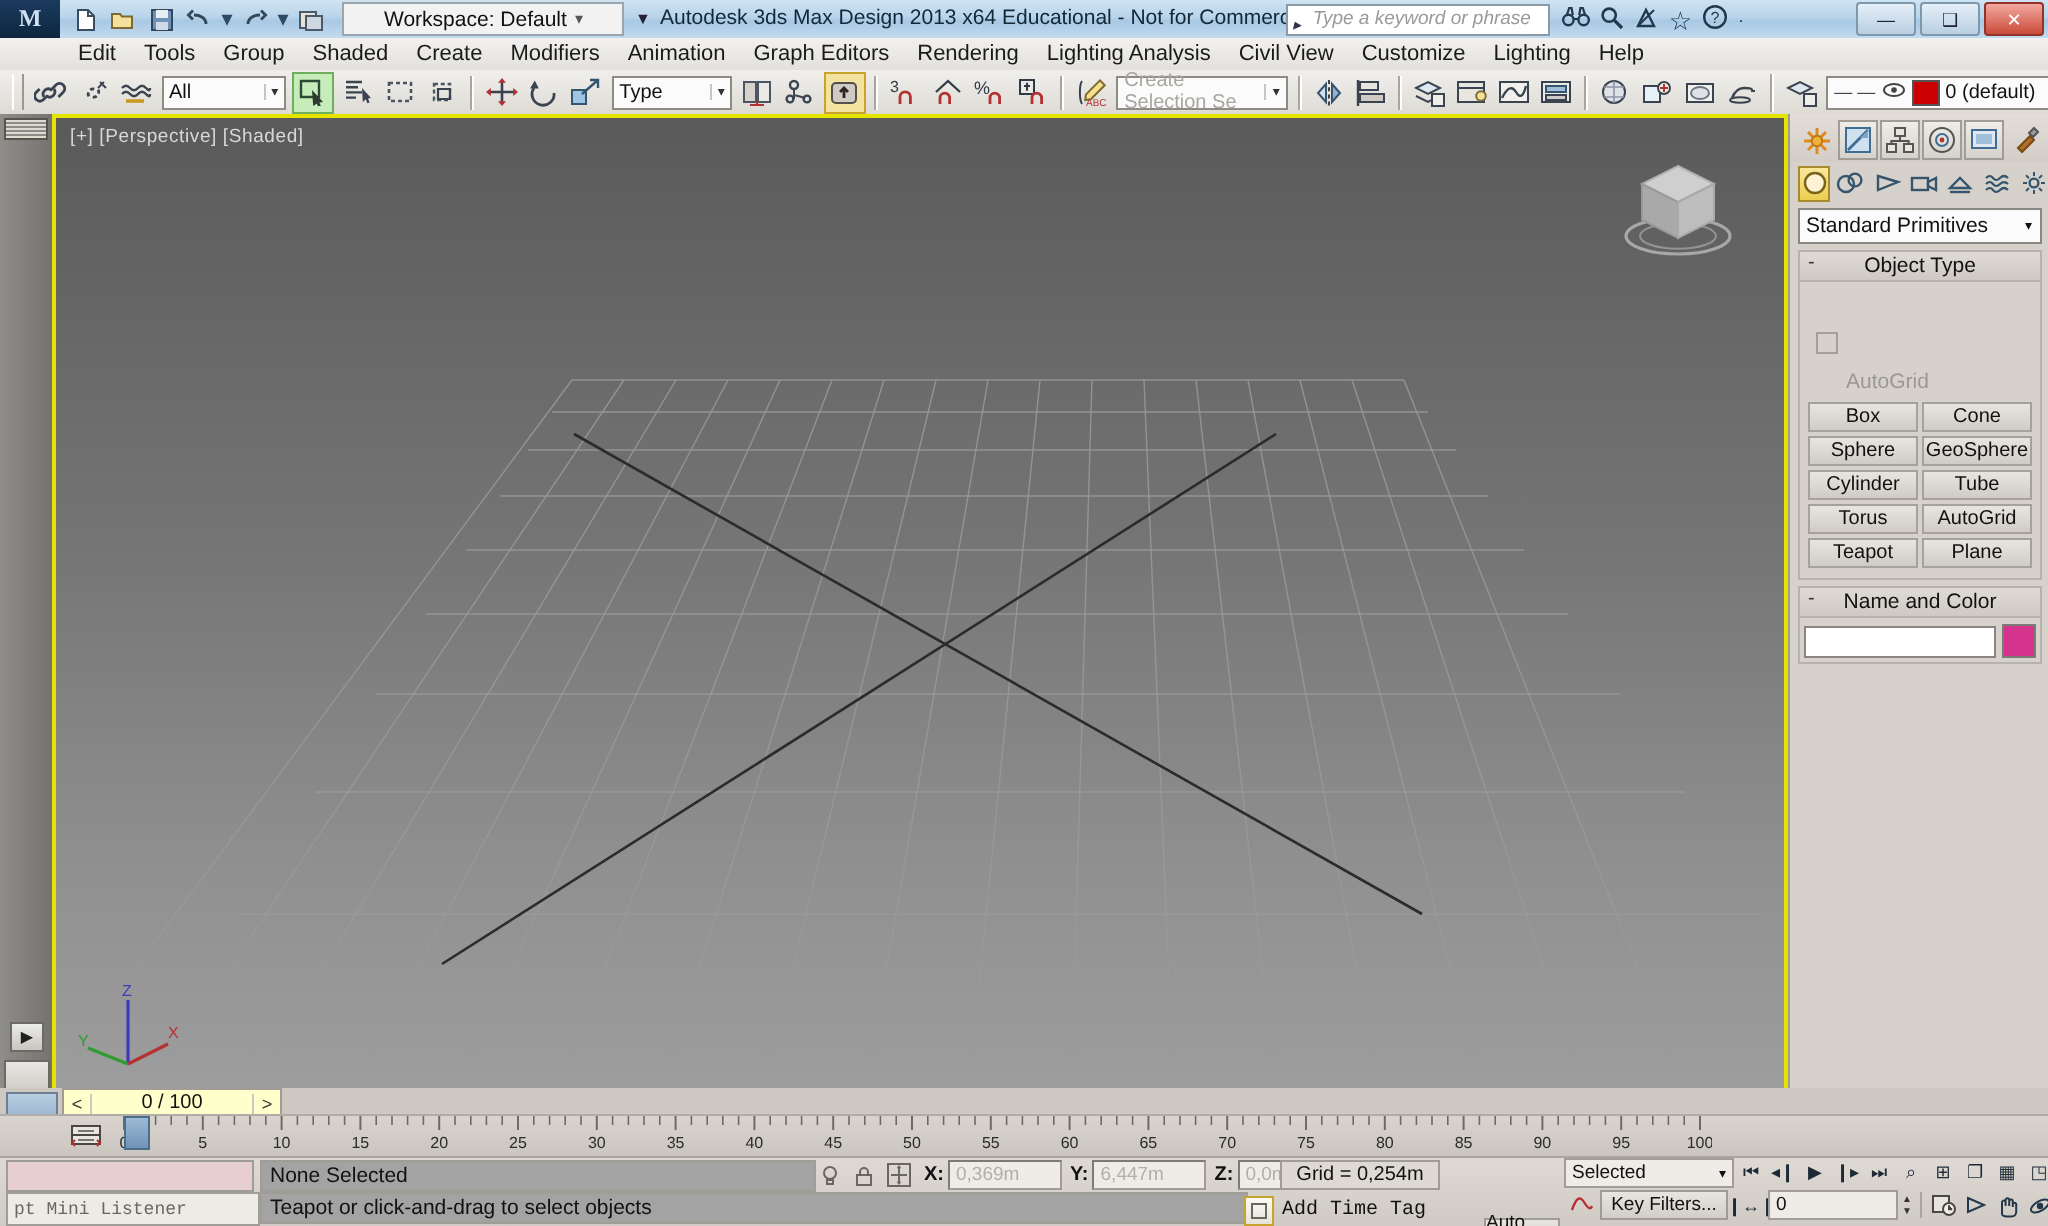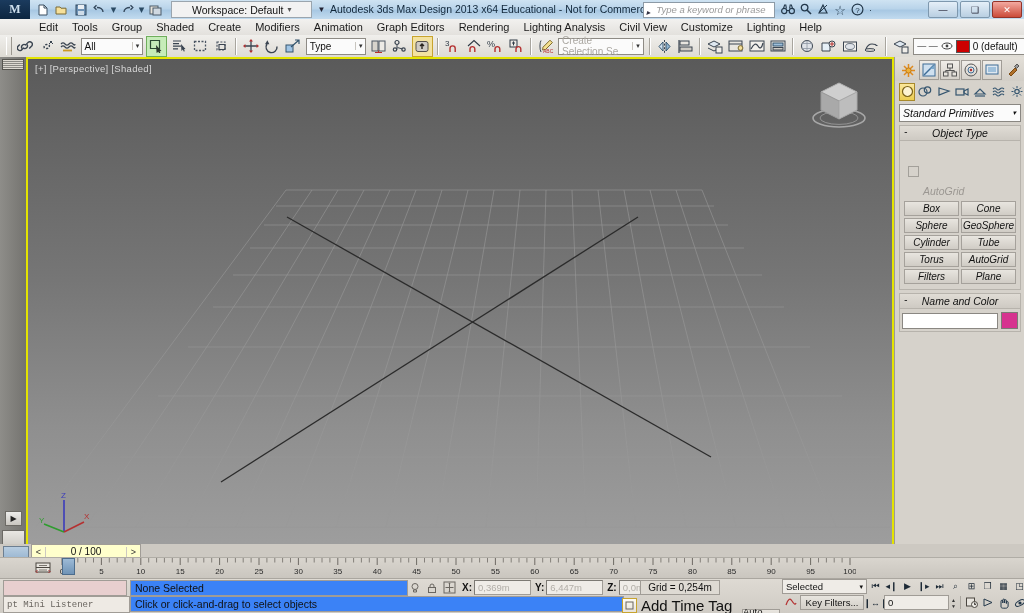--- a/index.html
+++ b/index.html
@@ -122,21 +122,21 @@
     position:absolute; left:7px; top:4px; color:#d8d8d8; font-size:9.5px;
     letter-spacing:.3px; font-family:"Liberation Sans",sans-serif;
   }
   .vp-grid { position:absolute; left:0; top:0; width:100%; height:100%; }
   .viewcube { position:absolute; right:18px; top:12px; width:70px; height:62px; }
   .axis-tripod { position:absolute; left:10px; bottom:12px; width:54px; height:50px; }
 
   
   .cmdpanel {
     position:absolute; left:894px; top:57px; width:130px; height:495px;
-    background:#d6d2cb; border-left:1px solid #9e9a94;font-style:italic;
+    background:#d6d2cb; border-left:1px solid #9e9a94;
   }
   .cp-tabs {
     display:flex; align-items:center; height:22px; padding:2px 0 0 3px; gap:1px;
     background:linear-gradient(180deg,#e3dfd8,#d2cec7);
   }
   .cp-tab {
     width:18px; height:18px; display:flex; align-items:center; justify-content:center;
     background:linear-gradient(180deg,#f0ede8,#d6d2cb); border:1px solid #a09c96;
   }
   .cp-tab.plain { background:transparent; border:1px solid transparent; }
@@ -214,21 +214,21 @@
     position:absolute; left:3px; top:580px; width:122px; height:14px;
     background:#e8cfcf; border:1px solid #a09c96;
   }
   .mxlistener {
     position:absolute; left:3px; top:596px; width:122px; height:15px;
     background:#eeeae4; border:1px solid #a09c96;
     font-family:"Liberation Mono",monospace; font-size:9px; color:#6a6660;
     display:flex; align-items:center; padding-left:3px;
   }
   .statline {
-    position:absolute; height:14px; background:#3b82f6; border:1px solid #a09c96;
+    position:absolute; height:14px; background:#a3a3a3; border:1px solid #a09c96;
     display:flex; align-items:center; padding-left:4px; font-size:10.5px; color:#111;
   }
   .coordbar { position:absolute; left:408px; top:580px; display:flex; align-items:center; gap:3px; height:15px;}
   .coordbar .micon { width:14px;height:14px;display:flex;align-items:center;justify-content:center;color:#555;font-size:10px;}
   .coordfield { display:flex; align-items:center; gap:2px; margin-right:4px;}
   .coordfield .lbl { font-size:10px; font-weight:bold; color:#111; }
   .coordfield .inp {
     width:52px; height:13px; background:#efece7; border:1px solid #a09c96;
     border-top-color:#7d7a74; border-left-color:#7d7a74;
     font-size:9.5px; color:#b2aea8; padding-left:3px; line-height:13px;
@@ -236,21 +236,21 @@
   .gridinfo {
     position:absolute; left:640px; top:580px; width:78px; height:13px;
     border:1px solid #a09c96; background:#dedad3; font-size:10px; color:#111;
     display:flex; align-items:center; justify-content:center;
   }
   .addtime {
     position:absolute; left:622px; top:598px; height:14px; display:flex; align-items:center; gap:4px;
   }
   .addtime .sq { width:13px;height:13px;border:1px solid #c8a42e; background:linear-gradient(180deg,#fdfbf4,#e6e2da);
     display:flex;align-items:center;justify-content:center;}
-  .addtime .lbl { font-size:15px; color:#111; }
+  .addtime .lbl { font-size:10px; color:#111;font-family:Liberation Mono, monospace; }
   .keyctl { position:absolute; left:742px; top:579px;margin-top:30px; }
   .kbtn {
     width:36px; height:13px; border:1px solid #a09c96;
     background:linear-gradient(180deg,#e8e5df,#d2cec7); font-size:9.5px; color:#111;
     display:flex; align-items:center; justify-content:center;
   }
   .selcombo {
     position:absolute; left:782px; top:579px; width:80px; height:13px;
     background:#efece7; border:1px solid #a09c96; font-size:9.5px; color:#111;
     display:flex; align-items:center; padding-left:3px;
@@ -792,21 +792,21 @@
         </div>
         <div class="btngrid" id="objtype-grid">
             <div class="otbtn">Box</div>
             <div class="otbtn">Cone</div>
             <div class="otbtn">Sphere</div>
             <div class="otbtn">GeoSphere</div>
             <div class="otbtn">Cylinder</div>
             <div class="otbtn">Tube</div>
             <div class="otbtn">Torus</div>
             <div class="otbtn">AutoGrid</div>
-            <div class="otbtn">Filters</div>
+            <div class="otbtn">Teapot</div>
             <div class="otbtn">Plane</div>
           </div>
       </div>
     </div>
 
     <div class="rollout">
       <div class="ro-head">
         <span class="minus">-</span>
         <span>Name and Color</span>
       </div>
@@ -958,21 +958,21 @@
       <line x1="790.0" y1="1" x2="790.0" y2="8" stroke="#6e6a64" stroke-width="1"></line>
       <text x="790.0" y="17" font-size="8" text-anchor="middle" fill="#2b2b2b" font-family="Liberation Sans">100</text>
     </svg>
   <div class="timeslider"></div>
 
   <div class="statusbar"></div>
   <div class="mxprompt"></div>
   <div class="mxlistener">pt Mini Listener</div>
 
   <div class="statline" style="left:130px; top:580px; width:272px;">None Selected</div>
-  <div class="statline" style="left:130px; top:596px; width:488px;">Click or click-and-drag to select objects</div>
+  <div class="statline" style="left:130px; top:596px; width:488px;">Teapot or click-and-drag to select objects</div>
 
   <div class="coordbar">
     <span class="micon">
       <svg width="12" height="12" viewBox="0 0 12 12">
           <circle cx="6" cy="4.5" r="3" fill="none" stroke="#6a6660"></circle>
           <path d="M4.5 8h3v2h-3z" fill="none" stroke="#6a6660"></path>
         </svg>
     </span>
     <span class="micon">
       <svg width="12" height="12" viewBox="0 0 12 12">

